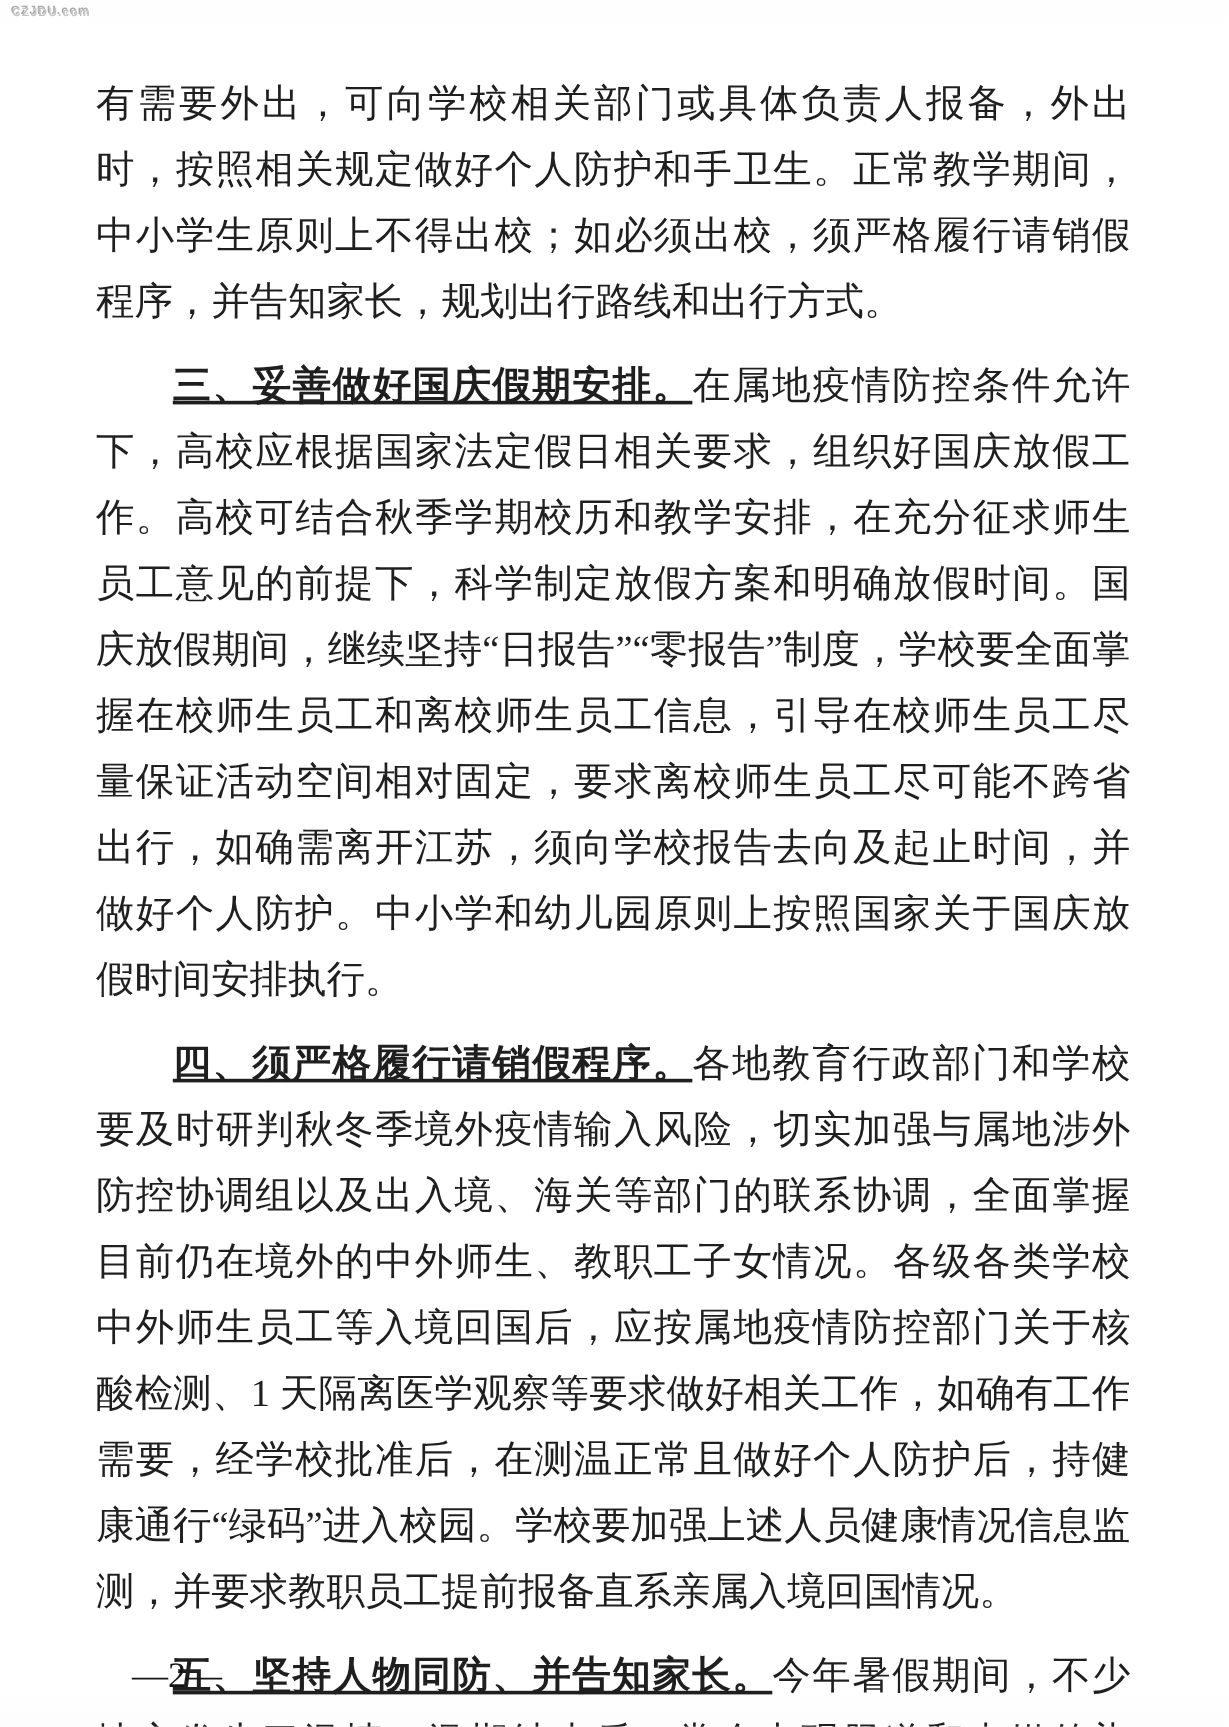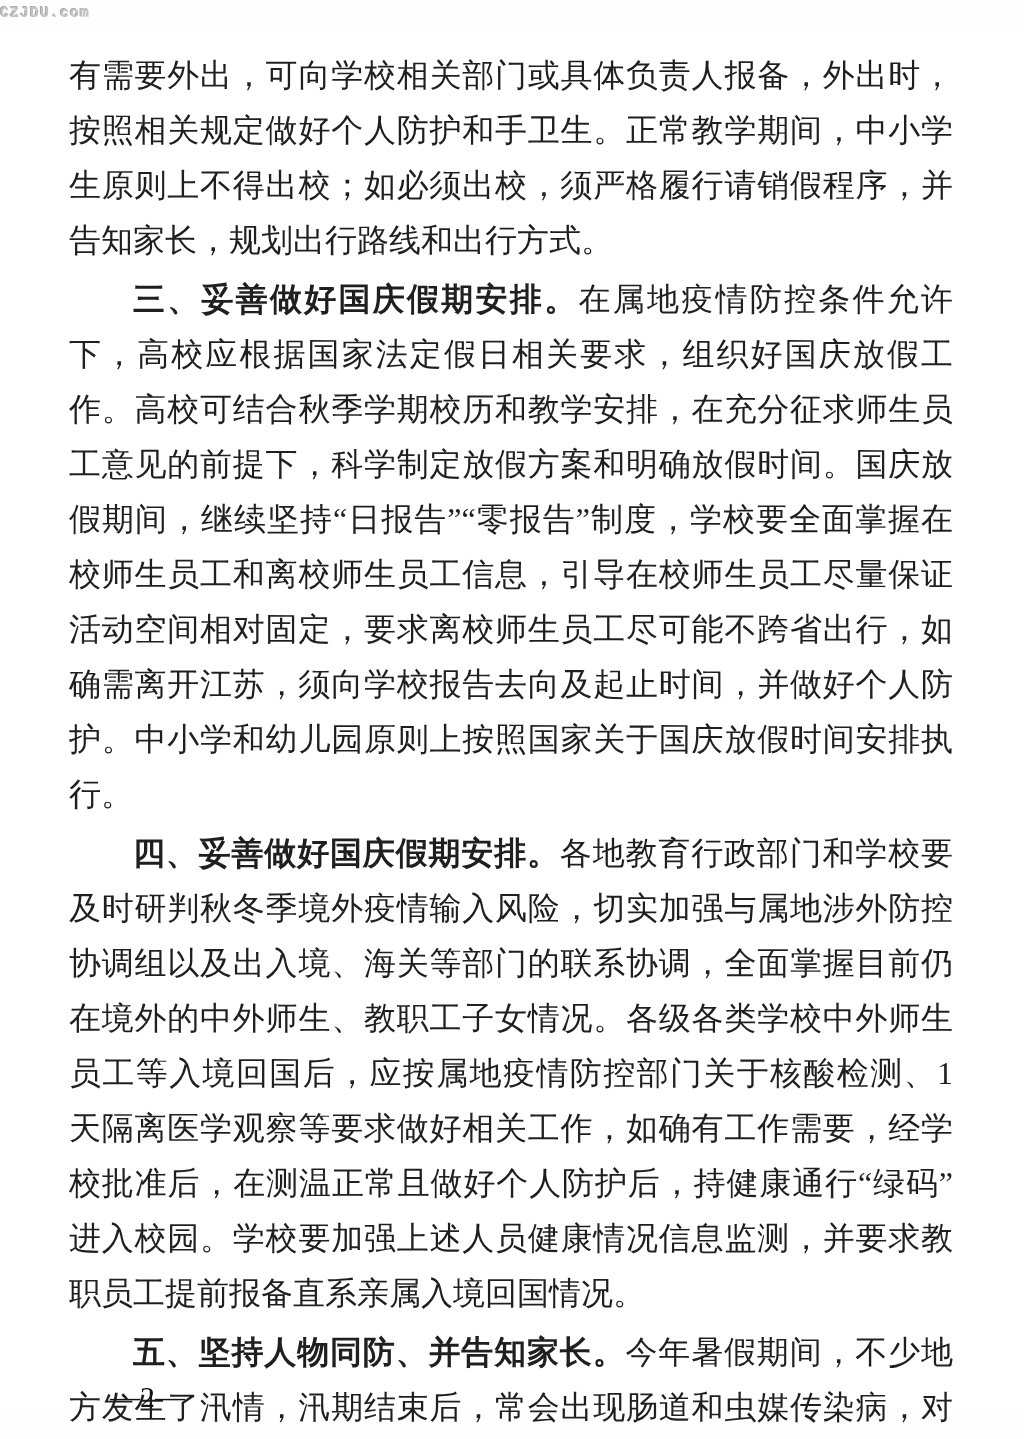--- a/index.html
+++ b/index.html
@@ -14,51 +14,52 @@
     overflow: hidden;
     font-family: "Liberation Serif", "DejaVu Serif", serif;
   }
   .page {
     position: absolute;
     inset: 0;
     background: linear-gradient(180deg, #fefefe 0%, #ffffff 4%, #ffffff 97%, #fdfdfd 100%);
   }
   .watermark {
     position: absolute;
-    left: 0;
+    left: 10px;
     top: 5px;
-    font-family: Liberation Mono, monospace;
-    font-size: 15px;
+    font-family: Liberation Sans, sans-serif;
+    font-size: 10px;
     font-weight: 700;
     letter-spacing: 1px;
     color: #c3c3c3;
     text-shadow: 1px 1px 0 #ffffff, -1px -1px 0 #a9a9a9;
     user-select: none;
   }
   .content {
     position: absolute;
     left: 65px;
     top: 44px;
     width: 892px;
     font-size: 32px;
     line-height: 55px;
     color: #1f1f1f;
     text-align: justify;
     text-justify: inter-ideograph;
     letter-spacing: 0px;
   }
   .content p {
-    margin: 4px;
+    margin: 15px;
     padding: 0;
   }
   .content p.indent {
     text-indent: 2em;
   }
   .head {
     font-weight: 700;
+    text-decoration: underline;
   }
   .footer {
     position: absolute;
     left: 110px;
     top: 1380px;
     font-size: 30px;
     color: #141414;
     letter-spacing: 0px;
   }
 </style>
@@ -68,21 +69,21 @@
 <div class="page">
 
   <div class="watermark">CZJDU.com</div>
 
   <div class="content">
 
     <p class="para"><span class="head"></span><span>有需要外出，可向学校相关部门或具体负责人报备，外出时，按照相关规定做好个人防护和手卫生。正常教学期间，中小学生原则上不得出校；如必须出校，须严格履行请销假程序，并告知家长，规划出行路线和出行方式。</span></p>
 
     <p class="para indent"><span class="head">三、妥善做好国庆假期安排。</span><span>在属地疫情防控条件允许下，高校应根据国家法定假日相关要求，组织好国庆放假工作。高校可结合秋季学期校历和教学安排，在充分征求师生员工意见的前提下，科学制定放假方案和明确放假时间。国庆放假期间，继续坚持“日报告”“零报告”制度，学校要全面掌握在校师生员工和离校师生员工信息，引导在校师生员工尽量保证活动空间相对固定，要求离校师生员工尽可能不跨省出行，如确需离开江苏，须向学校报告去向及起止时间，并做好个人防护。中小学和幼儿园原则上按照国家关于国庆放假时间安排执行。</span></p>
 
-    <p class="para indent"><span class="head">四、妥善做好国庆假期安排。</span><span>各地教育行政部门和学校要及时研判秋冬季境外疫情输入风险，切实加强与属地涉外防控协调组以及出入境、海关等部门的联系协调，全面掌握目前仍在境外的中外师生、教职工子女情况。各级各类学校中外师生员工等入境回国后，应按属地疫情防控部门关于核酸检测、1 天隔离医学观察等要求做好相关工作，如确有工作需要，经学校批准后，在测温正常且做好个人防护后，持健康通行“绿码”进入校园。学校要加强上述人员健康情况信息监测，并要求教职员工提前报备直系亲属入境回国情况。</span></p>
+    <p class="para indent"><span class="head">四、须严格履行请销假程序。</span><span>各地教育行政部门和学校要及时研判秋冬季境外疫情输入风险，切实加强与属地涉外防控协调组以及出入境、海关等部门的联系协调，全面掌握目前仍在境外的中外师生、教职工子女情况。各级各类学校中外师生员工等入境回国后，应按属地疫情防控部门关于核酸检测、1 天隔离医学观察等要求做好相关工作，如确有工作需要，经学校批准后，在测温正常且做好个人防护后，持健康通行“绿码”进入校园。学校要加强上述人员健康情况信息监测，并要求教职员工提前报备直系亲属入境回国情况。</span></p>
 
     <p class="para indent"><span class="head">五、坚持人物同防、并告知家长。</span><span>今年暑假期间，不少地方发生了汛情，汛期结束后，常会出现肠道和虫媒传染病，对于免疫</span></p>
 
   </div>
 
   <div class="footer">—2—</div>
 
 </div>
 
 </body></html>

